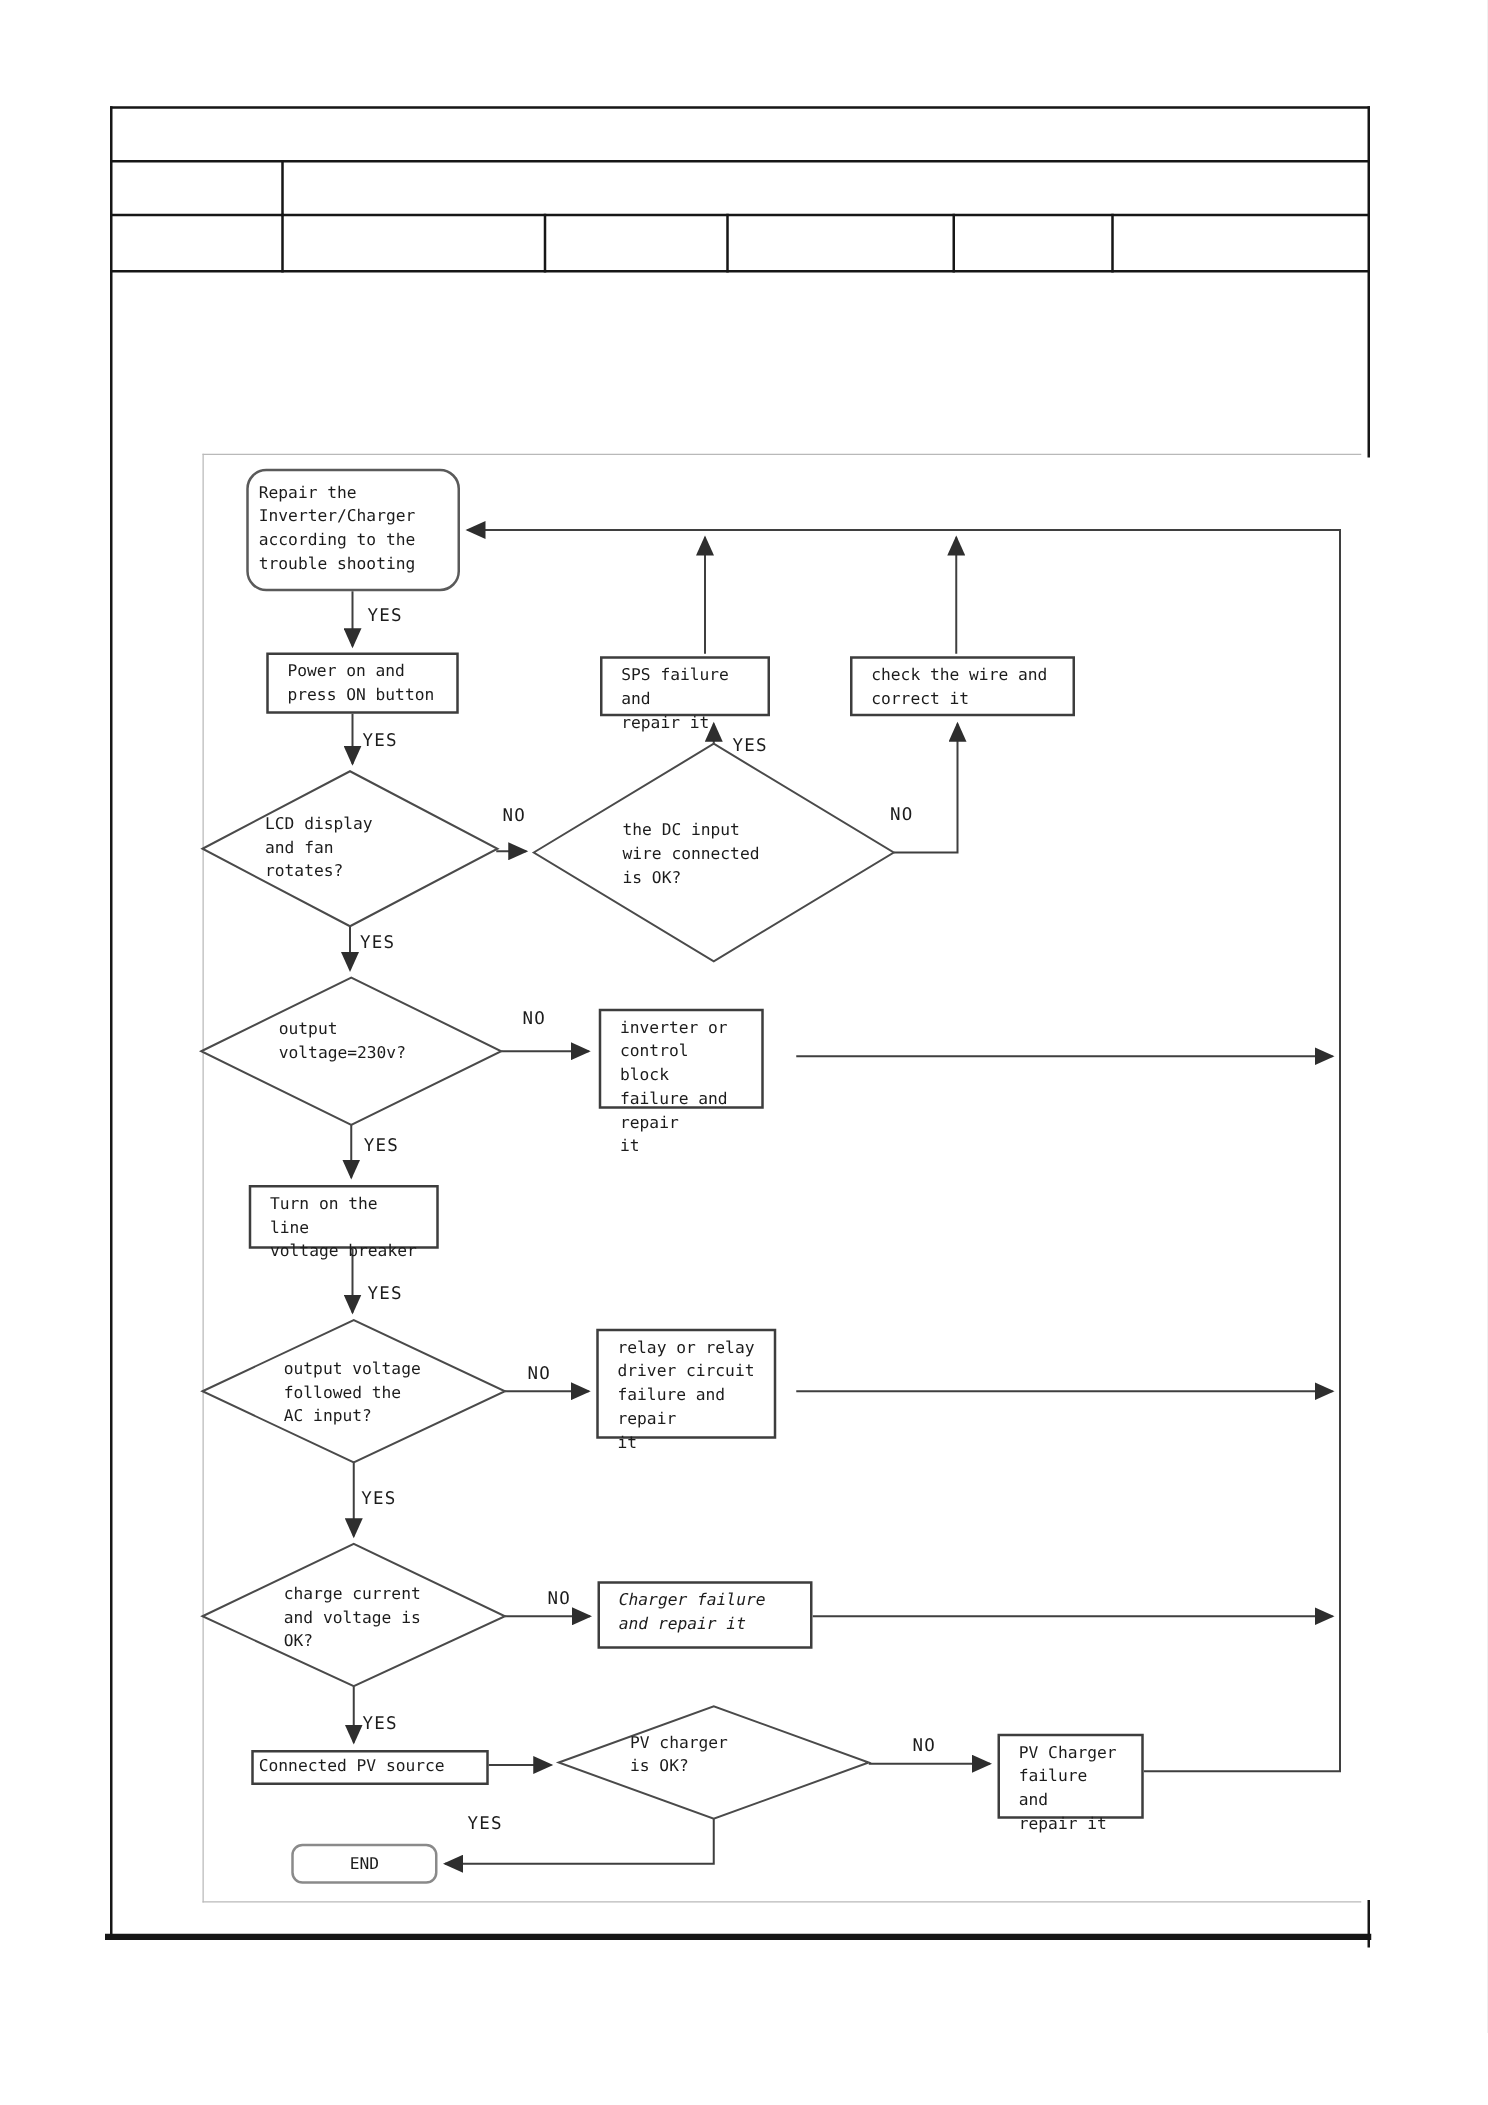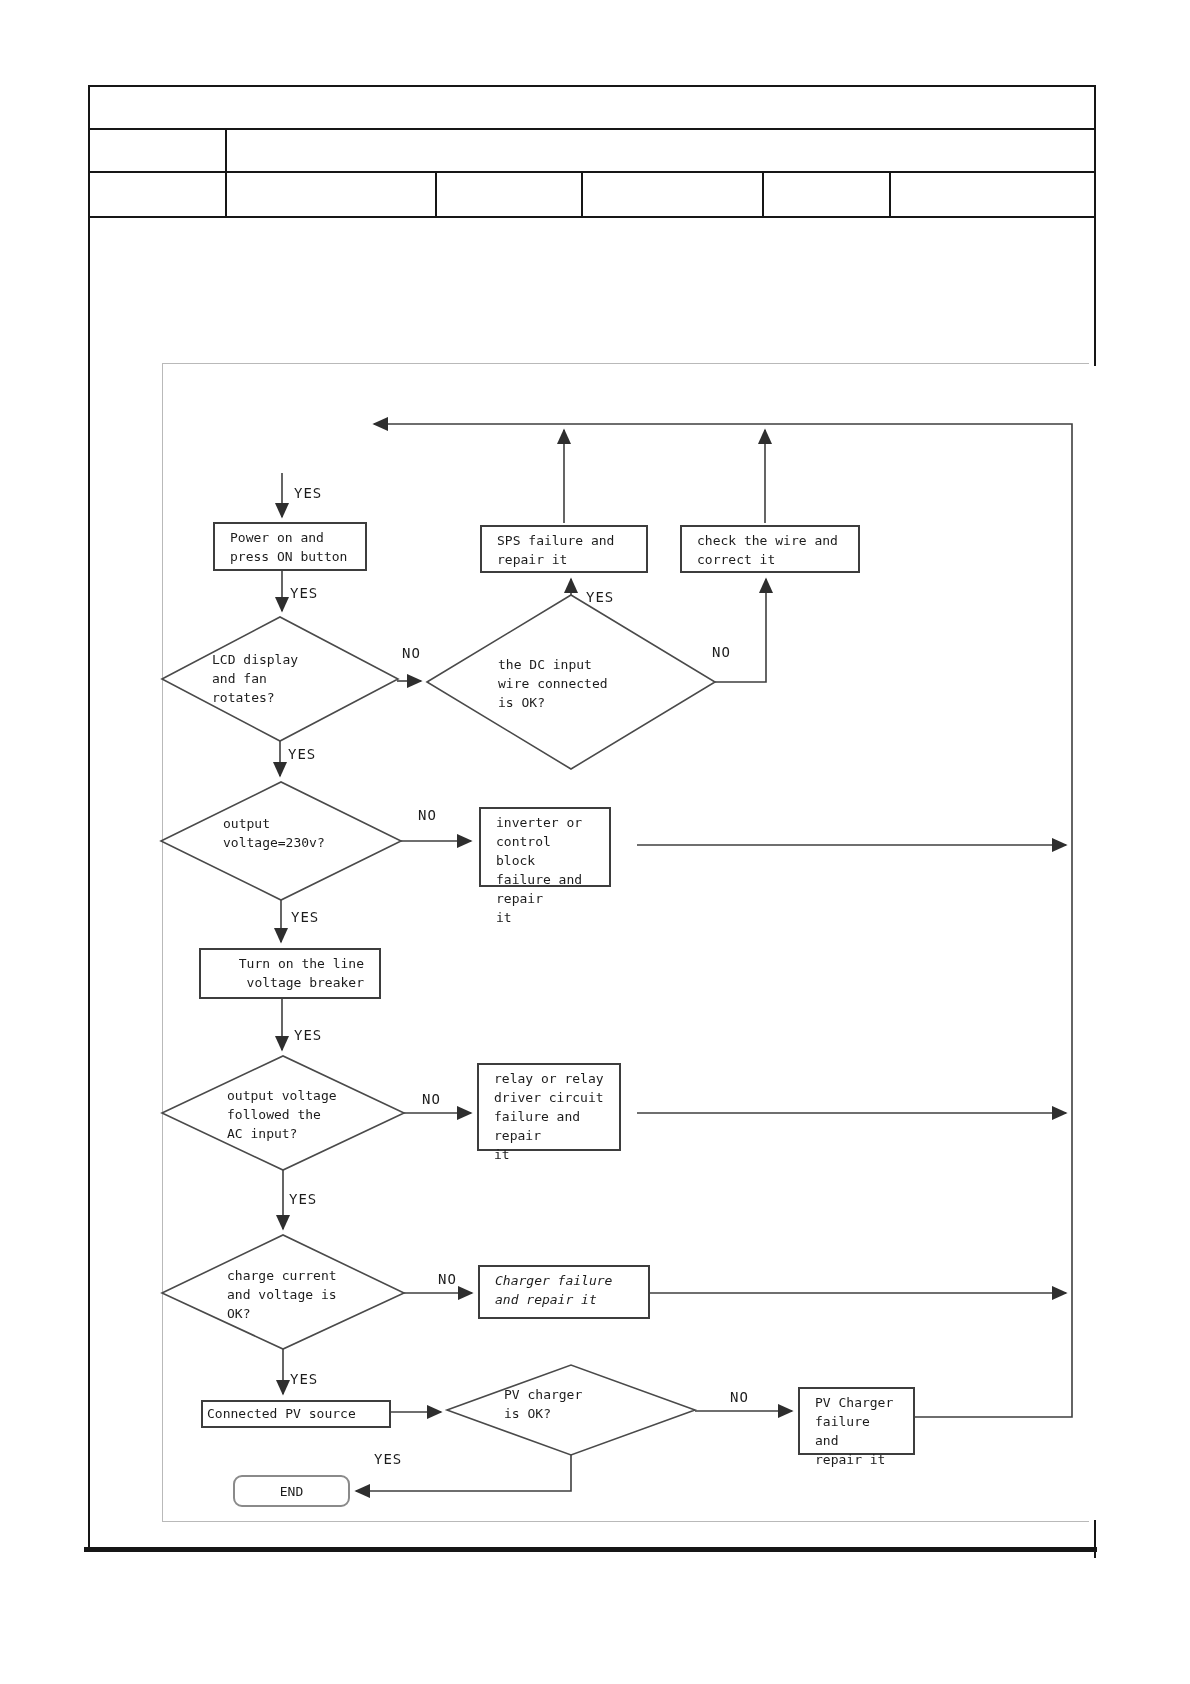--- a/index.html
+++ b/index.html
@@ -128,31 +128,35 @@
     <g stroke="#4a4a4a" stroke-width="1.6" fill="#ffffff">
       <polygon points="162,679 280,617 398,679 280,741"></polygon>
       <polygon points="427,682 571,595 715,682 571,769"></polygon>
       <polygon points="161,841 281,782 401,841 281,900"></polygon>
       <polygon points="162,1113 283,1056 404,1113 283,1170"></polygon>
       <polygon points="162,1293 283,1235 404,1293 283,1349"></polygon>
       <polygon points="447,1410 571,1365 695,1410 571,1455"></polygon>
     </g>
   </svg>
 
+  <div class="node rounded" style="left:197px;top:375px;width:171px;height:98px;">Repair the
+Inverter/Charger
+according to the
+trouble shooting</div>
   <div class="node" style="left:213px;top:522px;width:154px;height:49px;">Power on and
 press ON button</div>
-  <div class="node" style="left:480px;top:525px;width:168px;height:48px;">SPS failure and
+  <div class="node" style="left:480px;top:525px;width:136px;height:48px;">SPS failure and
 repair it</div>
   <div class="node" style="left:680px;top:525px;width:180px;height:48px;">check the wire and
 correct it</div>
   <div class="node" style="left:479px;top:807px;width:132px;height:80px;">inverter or
 control block
 failure and repair
 it</div>
-  <div class="node" style="left:199px;top:948px;width:182px;height:51px;text-align:right;">Turn on the line
+  <div class="node" style="left:199px;top:948px;width:152px;height:51px;">Turn on the line
 voltage breaker</div>
   <div class="node" style="left:477px;top:1063px;width:144px;height:88px;">relay or relay
 driver circuit
 failure and repair
 it</div>
   <div class="node" style="left:478px;top:1265px;width:172px;height:54px;font-style:italic;">Charger failure
 and repair it</div>
   <div class="node" style="left:185px;top:1400px;width:190px;height:28px;padding:2px 4px;margin-left:16px;">Connected PV source</div>
   <div class="node" style="left:798px;top:1387px;width:117px;height:68px;">PV Charger
 failure and

